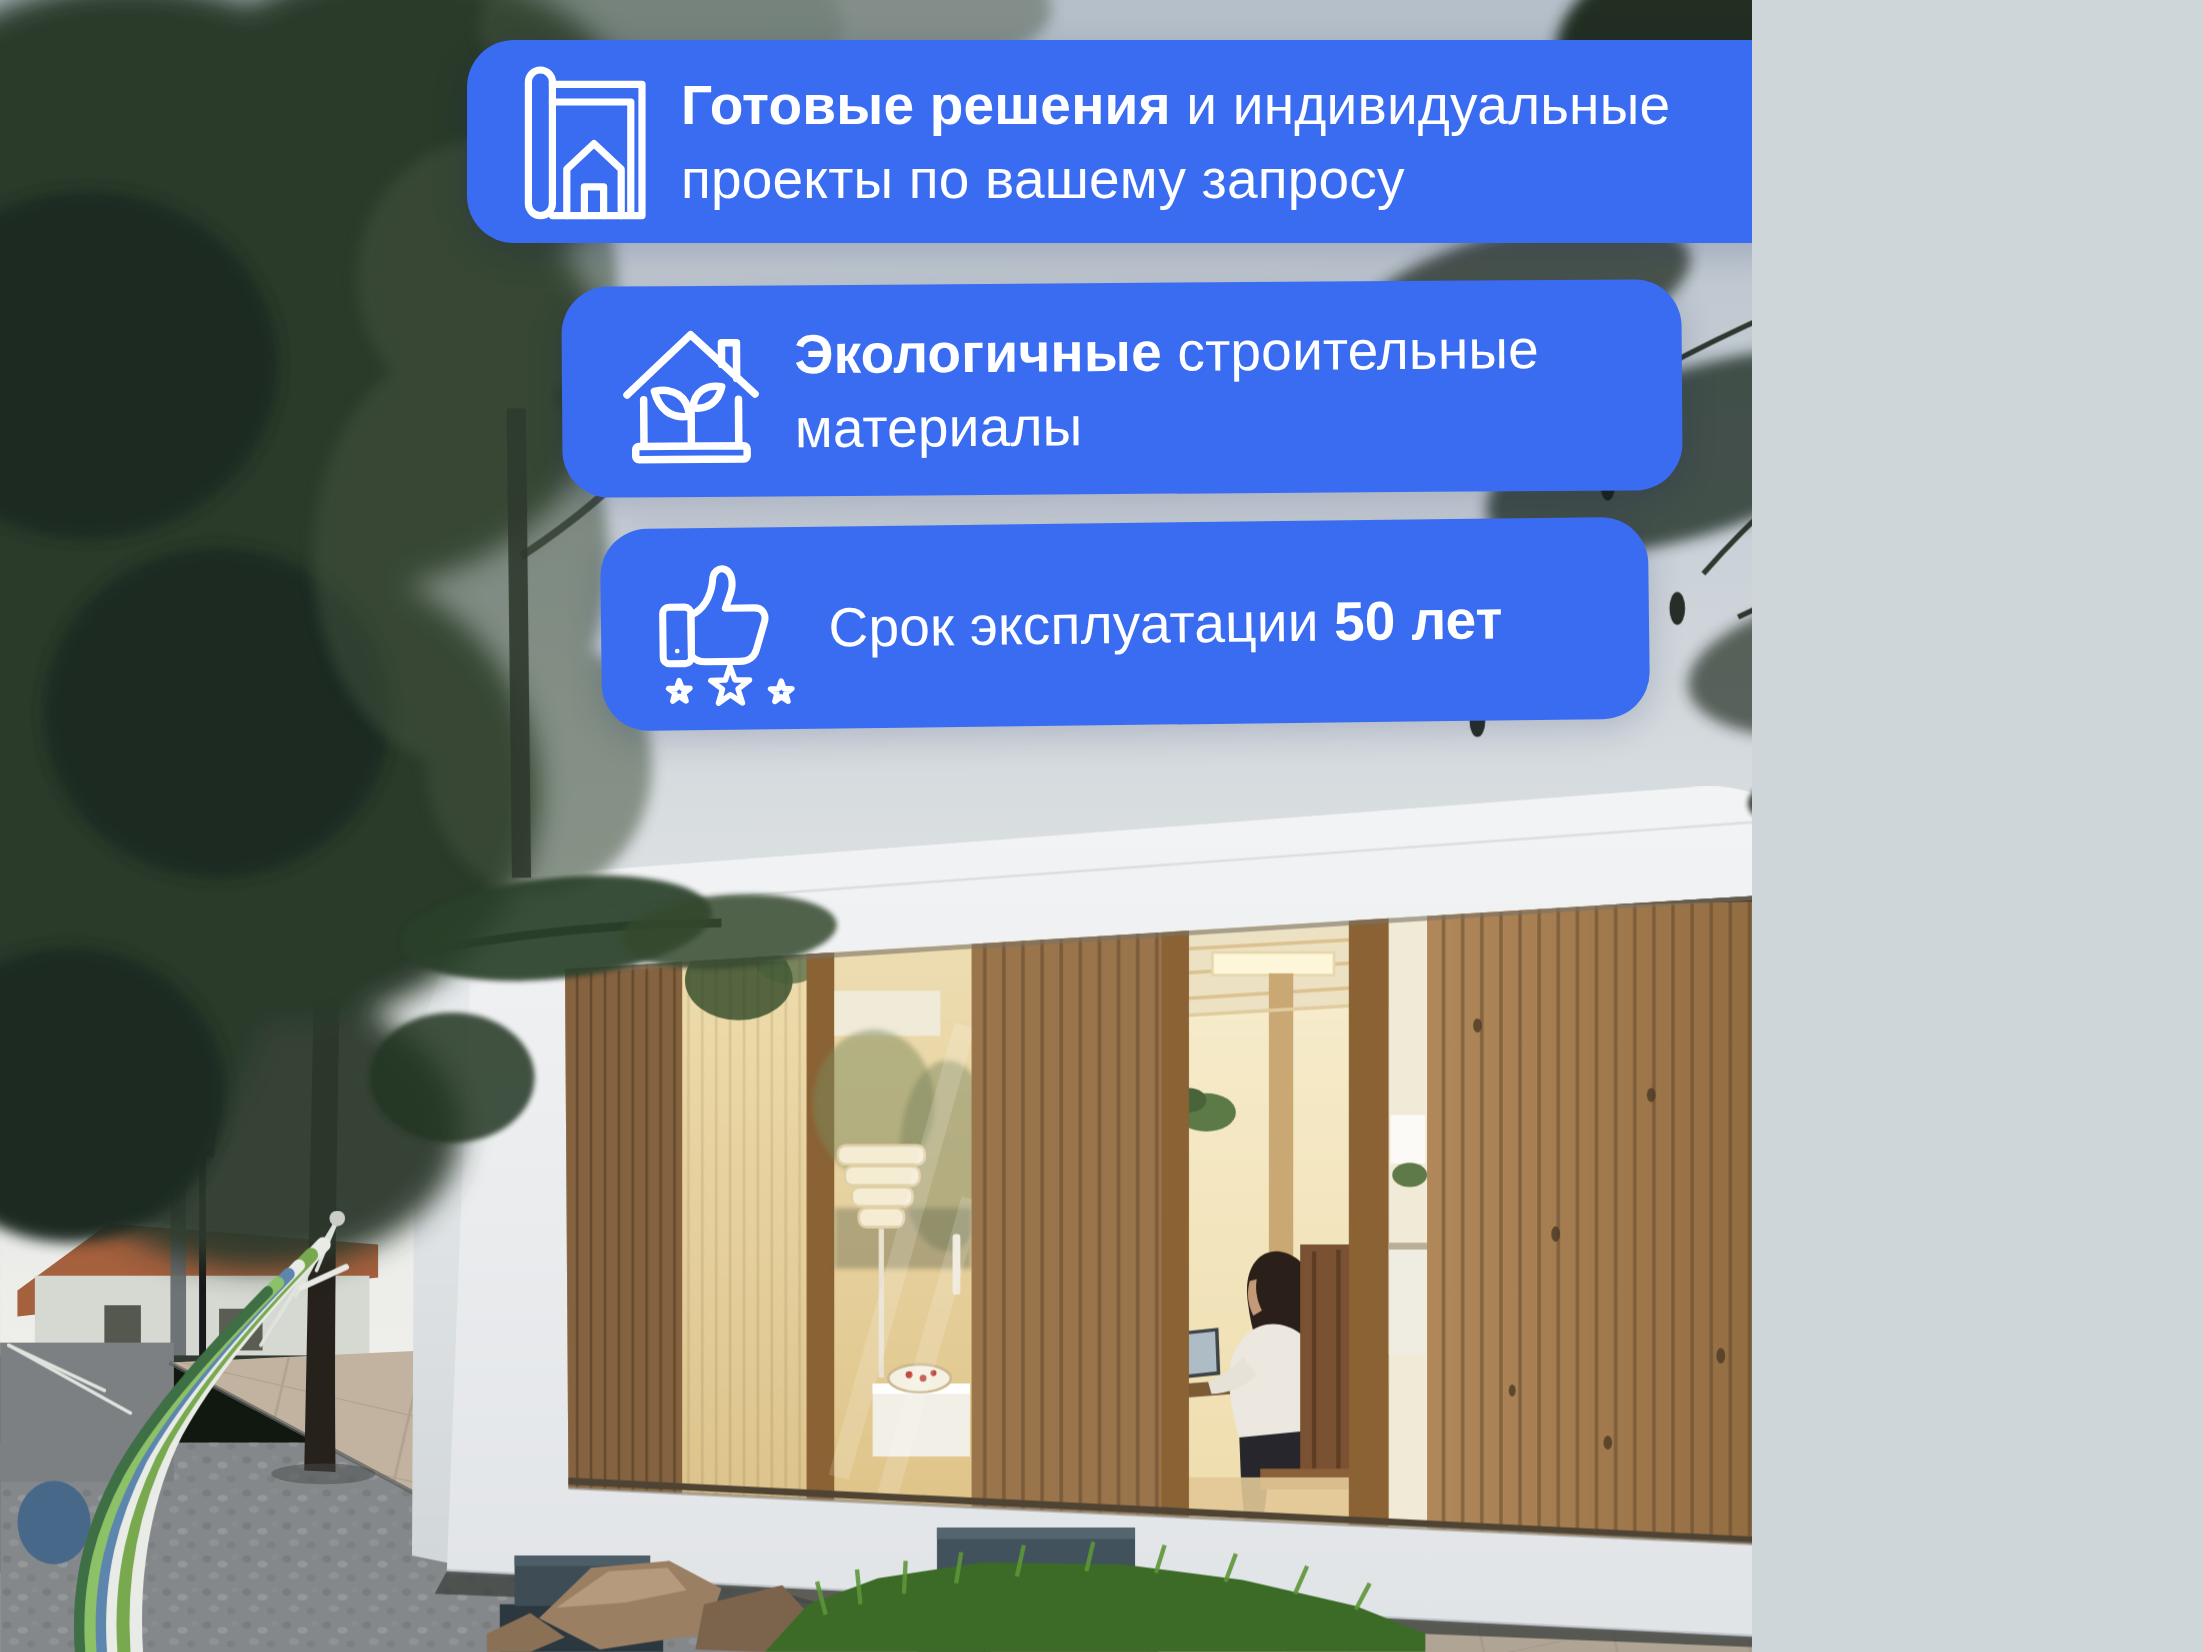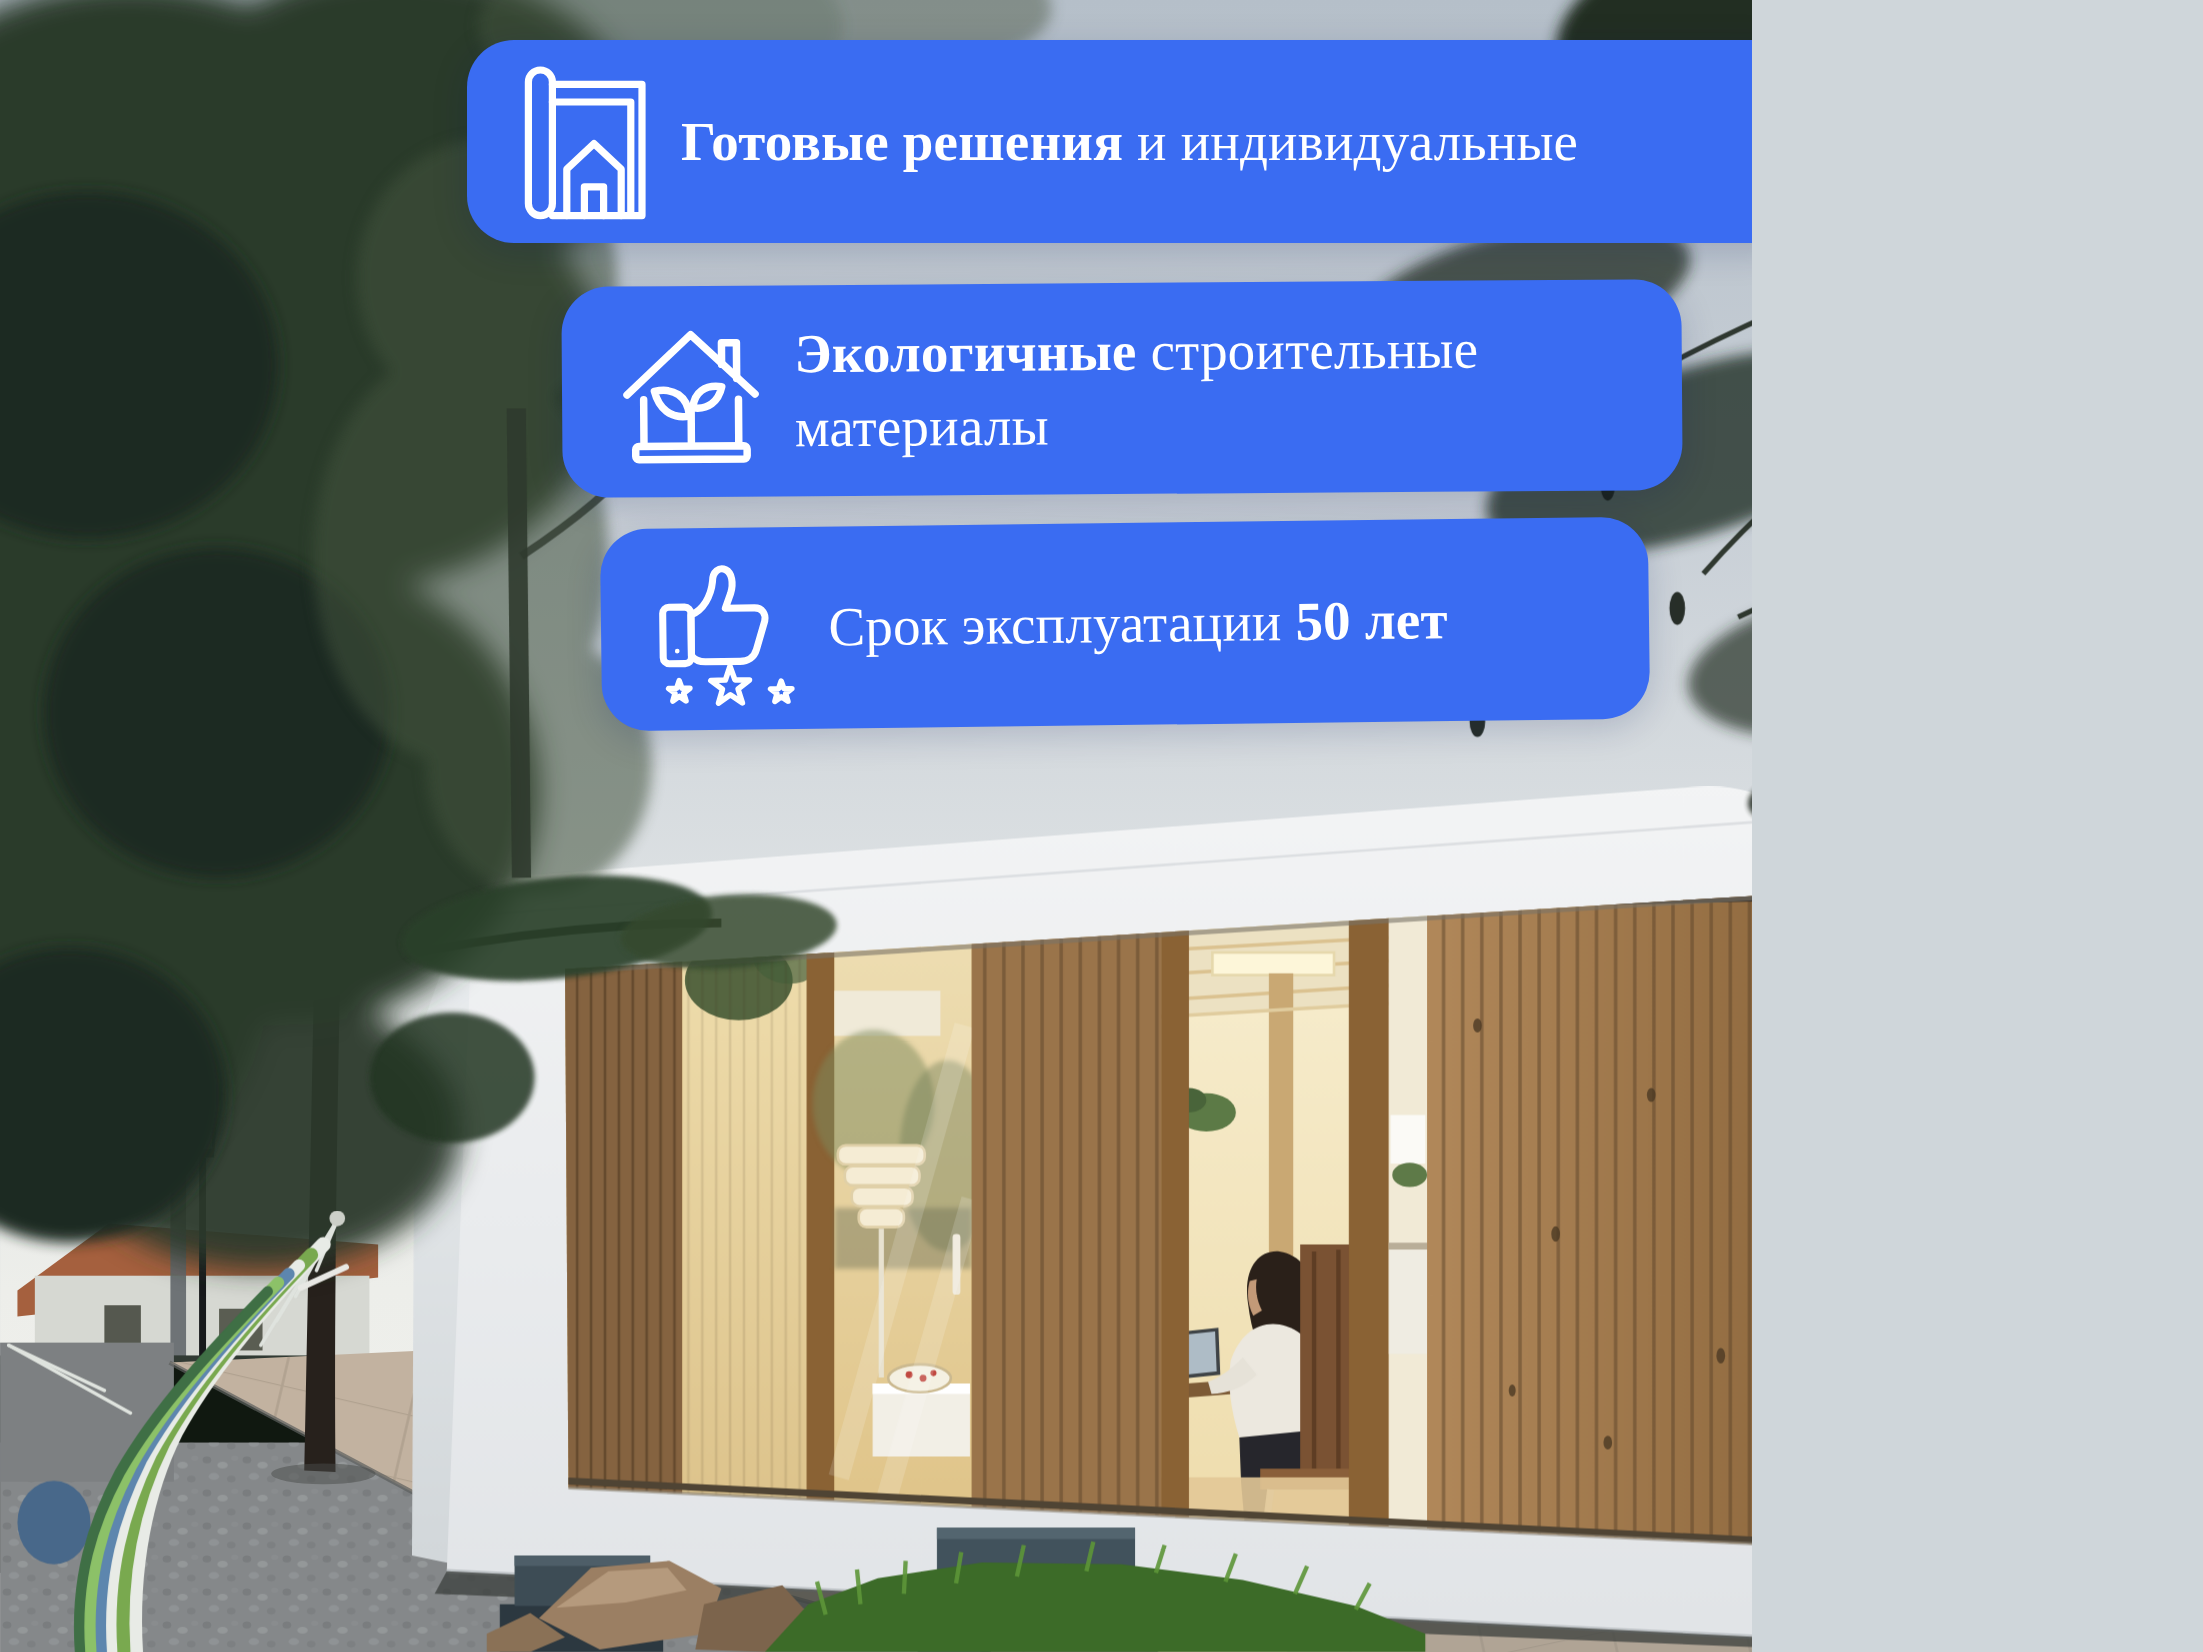--- a/index.html
+++ b/index.html
@@ -1,18 +1,18 @@
 <!DOCTYPE html>
 <html style="--badge-blue: #3A6CF2; --badge-text: #FFFFFF;font-size:14px"><head>
 <meta charset="utf-8">
 <style>
   html,body{margin:0;padding:0;background:#cfd6da;}
   #canvas{
     position:relative;width:1752px;height:1652px;overflow:hidden;
-    font-family:Liberation Serif, serif;
+    font-family:Liberation Sans, sans-serif;
   }
   #scene{position:absolute;left:0;top:0;width:2204px;height:1652px;display:block;}
   .badge{
     position:absolute;display:flex;align-items:center;
     background:var(--badge-blue,#3A6CF2);
     border-radius:47px;color:var(--badge-text,#fff);
     box-shadow:0 8.7px 35px rgba(10,30,90,.18);
   }
   .badge .icon{flex:none;display:flex;align-items:center;justify-content:center;}
   .badge .btext{font-size:55px;line-height:74px;letter-spacing:0.2px;white-space:nowrap;}
@@ -395,20 +395,21 @@
     <svg width="130" height="160" viewBox="0 0 160 200" fill="none" stroke="#FFFFFF" stroke-width="9" stroke-linecap="round" stroke-linejoin="round">
       <rect x="8" y="10" width="30" height="182" rx="15"></rect>
       <path d="M38,28 L150,28 L150,192 L38,192"></path>
       <path d="M38,50 L136,50 L136,190"></path>
       <path d="M56,192 L56,134 L90,102 L124,134 L124,192"></path>
       <path d="M78,192 L78,156 L102,156 L102,192"></path>
     </svg>
   </span>
   <div class="btext">
     <div><b>Готовые решения</b><span> и индивидуальные</span></div>
+    <div>проекты по вашему запросу</div>
   </div>
 </div>
 
 <div class="badge" id="badge-eco">
   <span class="icon">
     <svg width="158" height="158" viewBox="0 0 190 190" fill="none" stroke="#FFFFFF" stroke-width="9" stroke-linecap="round" stroke-linejoin="round">
       <path d="M18,98 L95,26 L172,98"></path>
       <path d="M132,62 L132,36 L150,36 L150,79"></path>
       <path d="M38,104 L38,158"></path>
       <path d="M152,104 L152,158"></path>

